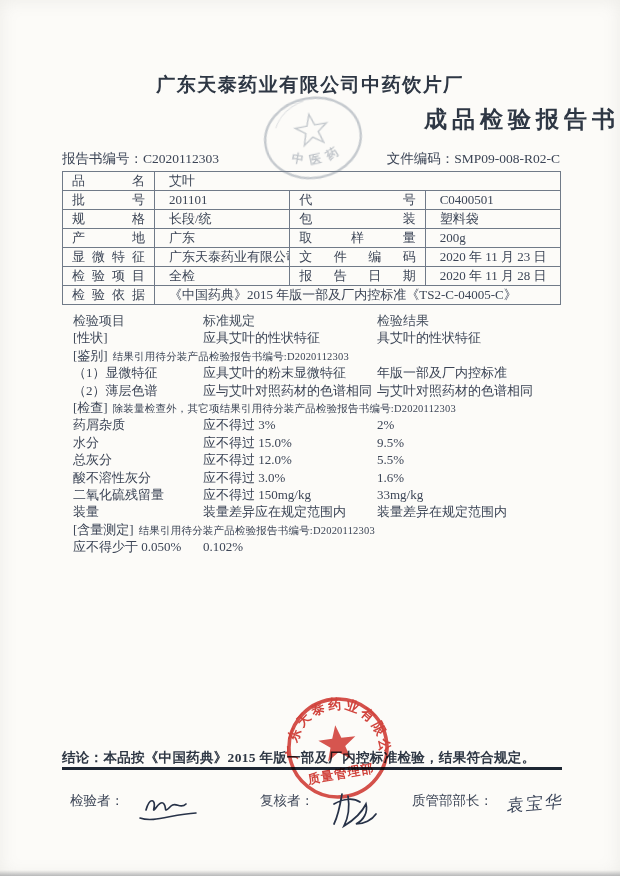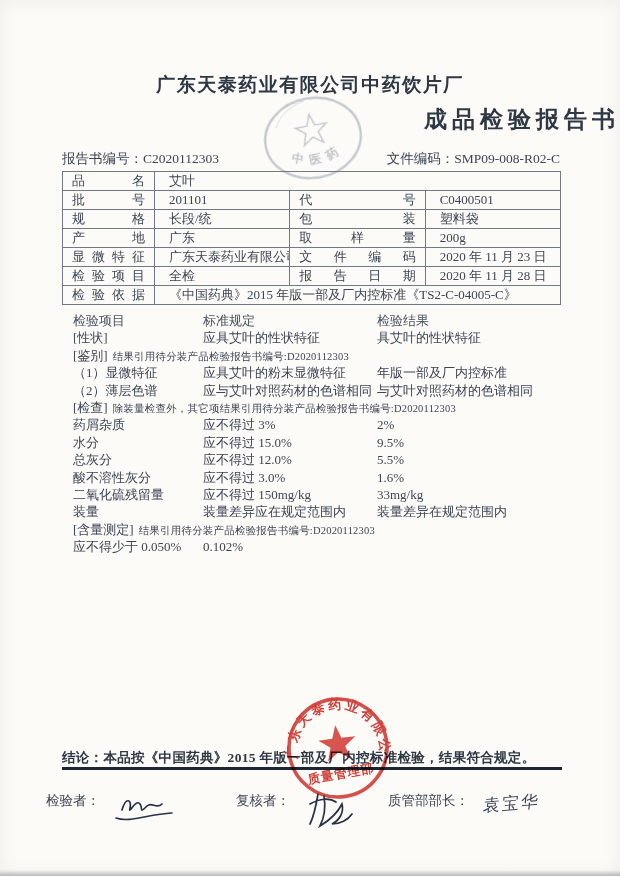--- a/index.html
+++ b/index.html
@@ -59,21 +59,21 @@
   .note-text{font-size:10.5px; margin-left:5px; letter-spacing:.2px;}
   
   .conclusion{
     position:absolute; top:749px; left:62px; width:500px;
     font-size:13.5px; font-weight:bold; color:#2e3744;
     border-bottom:3px solid #1d2633; z-index:2;
     letter-spacing:.3px;
   }
   
   .signatures{
-    position:absolute; top:792px; left:46px; width:505px;
+    position:absolute; top:792px; left:70px; width:505px;
     display:flex; align-items:flex-start; font-size:13.5px; z-index:4;
   }
   .sig-label{white-space:nowrap;}
   .sig-art{position:relative; top:-2px;}
   .sig-name{
     display:inline-block; font-size:17px; color:#273248;
     transform:rotate(-5deg) skewX(-10deg); letter-spacing:2px;
     margin-left:14px; opacity:.9;
   }
   .sp1{width:12px;} .sp2{width:52px;} .sp3{width:26px;}

